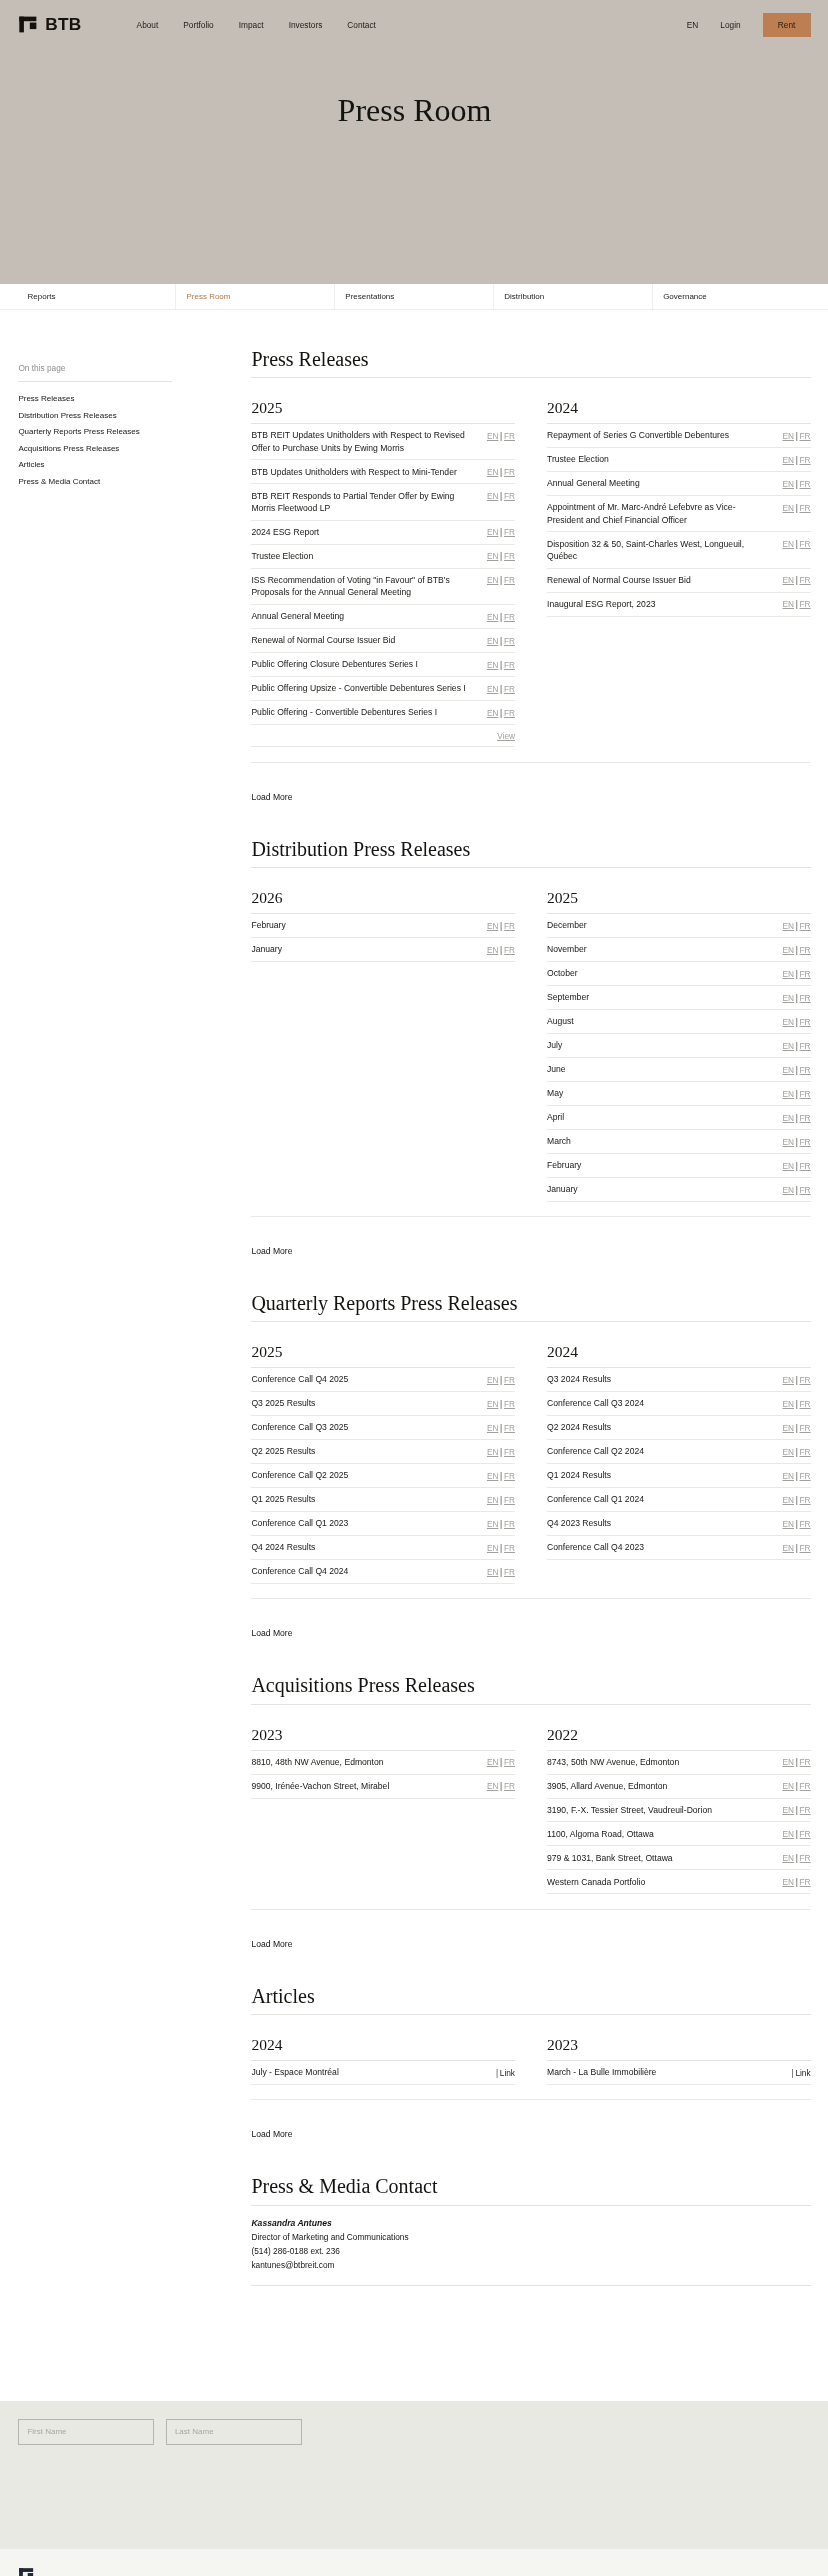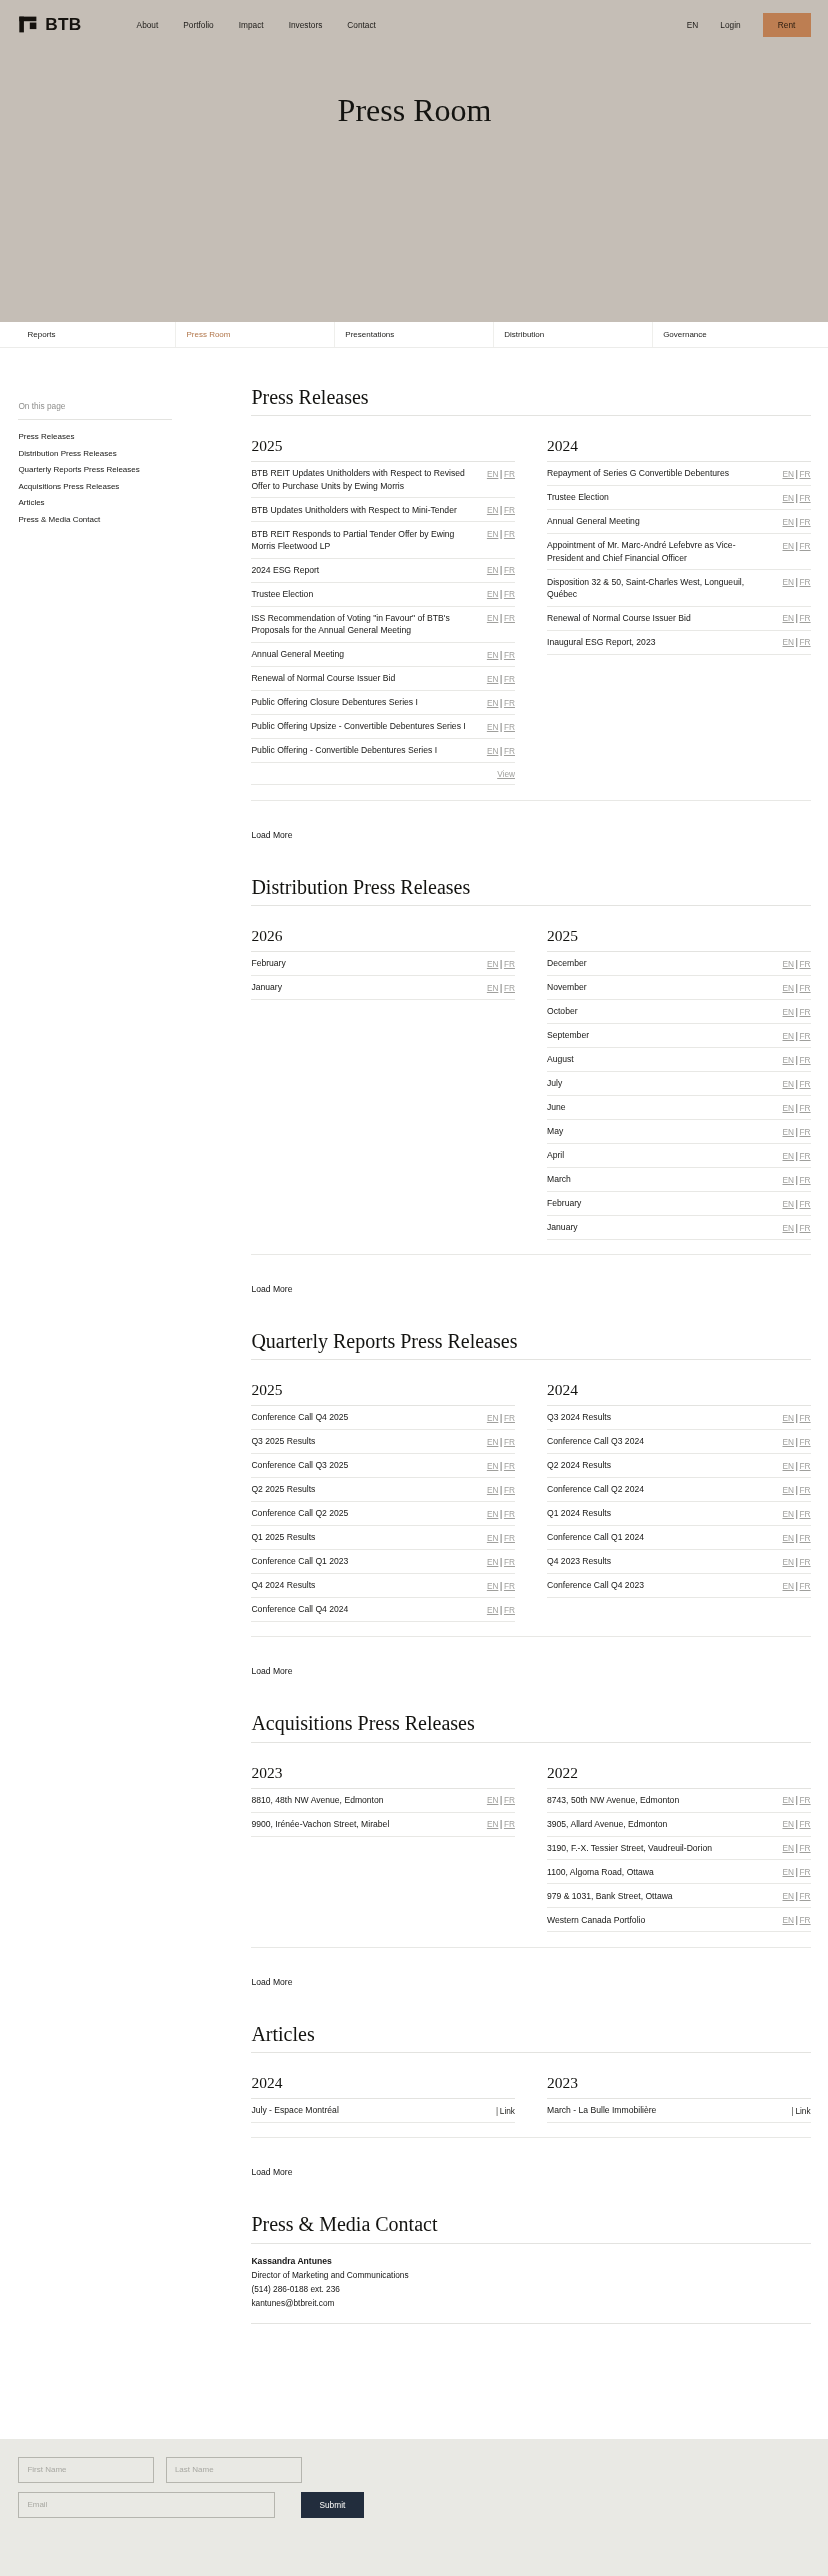--- a/index.html
+++ b/index.html
@@ -7,21 +7,21 @@
   body {
     width: 829px;
     margin: 0 auto;
     font-family: "Liberation Sans", "DejaVu Sans", sans-serif;
     color: #141414;
     background: #fff;
   }
   a { color: inherit; text-decoration: none; cursor: pointer; }
 
   
-  .hero { background: #c5beb6; height: 322px; padding: 0 18.4px; }
+  .hero { background: #c5beb6; height: 284px; padding: 0 18.4px; }
   .header-row { display: flex; align-items: center; padding-top: 12.7px; }
   .logo { display: flex; align-items: center; gap: 5.8px; }
   .logo-mark svg { display: block; }
   .logo-text { font-size: 17.3px; font-weight: 800; letter-spacing: 0.3px; color: #15120e; }
   .nav { display: flex; gap: 25px; margin-left: 55px; }
   .nav a { font-size: 8.3px; color: #1d1b18; }
   .header-right { margin-left: auto; display: flex; align-items: center; }
   .header-right .hdr-link { font-size: 8.3px; color: #1d1b18; margin-left: 22px; }
   .rent-btn {
     margin-left: 22px; background: #bd7e52; color: #2a1c10;
@@ -76,21 +76,21 @@
   .lang-sep { color: #4a4a47; padding: 0 1.7px; }
   .view-row { display: flex; justify-content: flex-end; padding: 5.8px 0; border-bottom: 0.6px solid #e8e8e5; }
   .view-link { font-size: 8.3px; color: #9f9f9c; text-decoration: underline; }
   .section-footer { border-top: 0.6px solid #e8e8e5; margin-top: 14.4px; padding-top: 29px; }
   .load-more { font-size: 8.6px; color: #141414; cursor: pointer; display: inline-block; }
 
   
   .contact-block { padding: 12.7px 0 15px; border-bottom: 0.6px solid #e3e3e0; font-size: 8.3px; }
   .contact-name { font-weight: 700; font-size: 8.6px; }
   .contact-block p { margin-top: 4px; }
-  .contact-block p:first-child { margin-top: 0; }
+  .contact-block p:first-child { margin-top: 0; font-style: italic; }
   .contact-email { color: #161614; }
 
   
   .footer-form { background: #e9e9e4; padding: 17.3px 18.4px 104px; }
   .form-row { display: flex; gap: 11.5px; }
   .form-row + .form-row { margin-top: 8.6px; }
   .footer-input {
     height: 26.5px; border: 0.6px solid #b5b5ae; background: transparent;
     font-family: inherit; font-size: 8px; color: #55554f; padding: 0 8px; outline: none;
   }
@@ -679,24 +679,20 @@
     </section>
 
   </main>
 </div>
 
 <div class="footer-form">
   <div class="form-row">
     <input class="footer-input input-half" placeholder="First Name" style="">
     <input class="footer-input input-half" placeholder="Last Name" style="">
   </div>
-  <div class="form-row">
-    <input class="footer-input input-wide" placeholder="Email" style="">
-    <button class="submit-btn">Submit</button>
-  </div>
 </div>
 
 <footer class="footer-bottom">
   <a class="footer-logo">
     <span>
       <svg width="17.3" height="17.3" viewBox="0 0 32 32">
         <rect x="2" y="4" width="7" height="24" fill="#1f2835"></rect>
         <rect x="2" y="4" width="26" height="7" fill="#1f2835"></rect>
         <rect x="18" y="13" width="10" height="10" fill="#1f2835"></rect>
       </svg>

